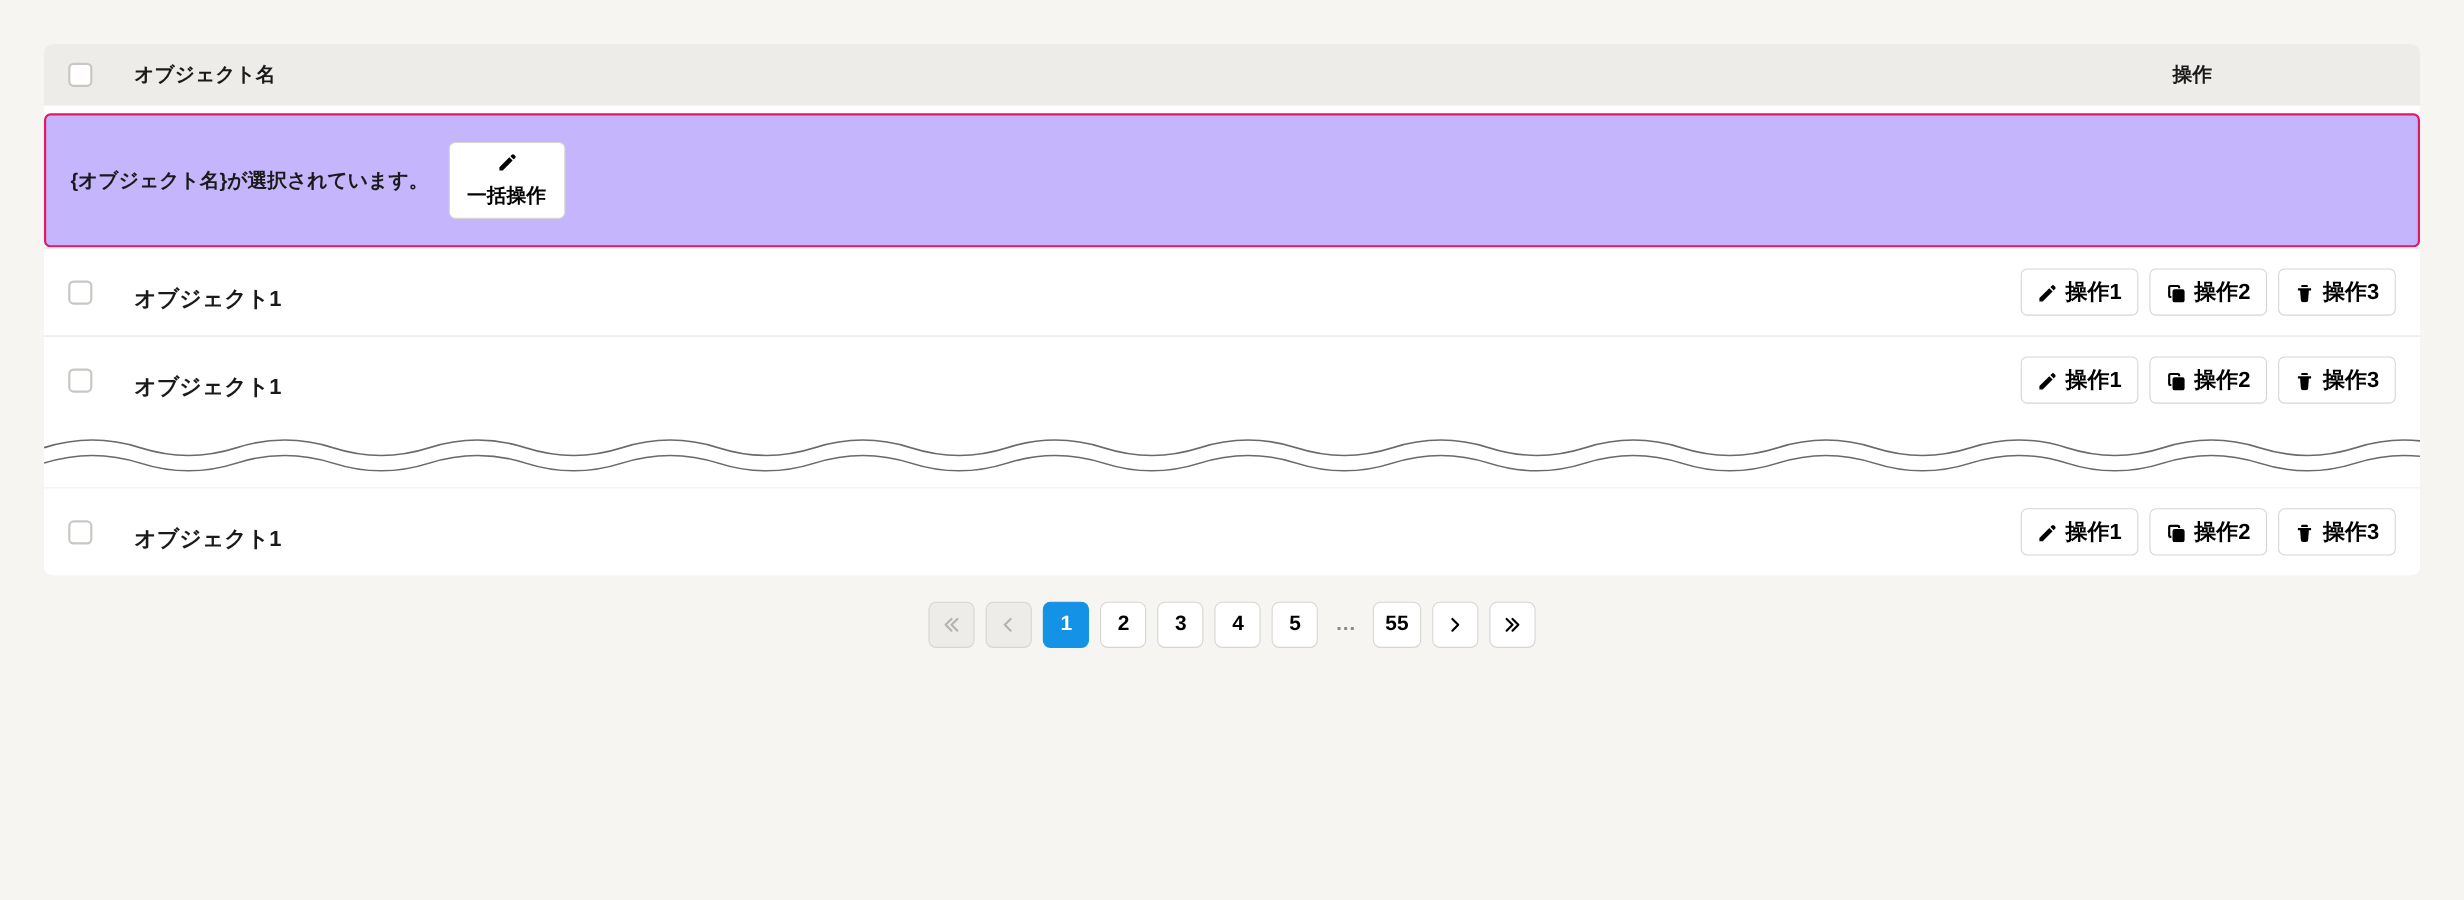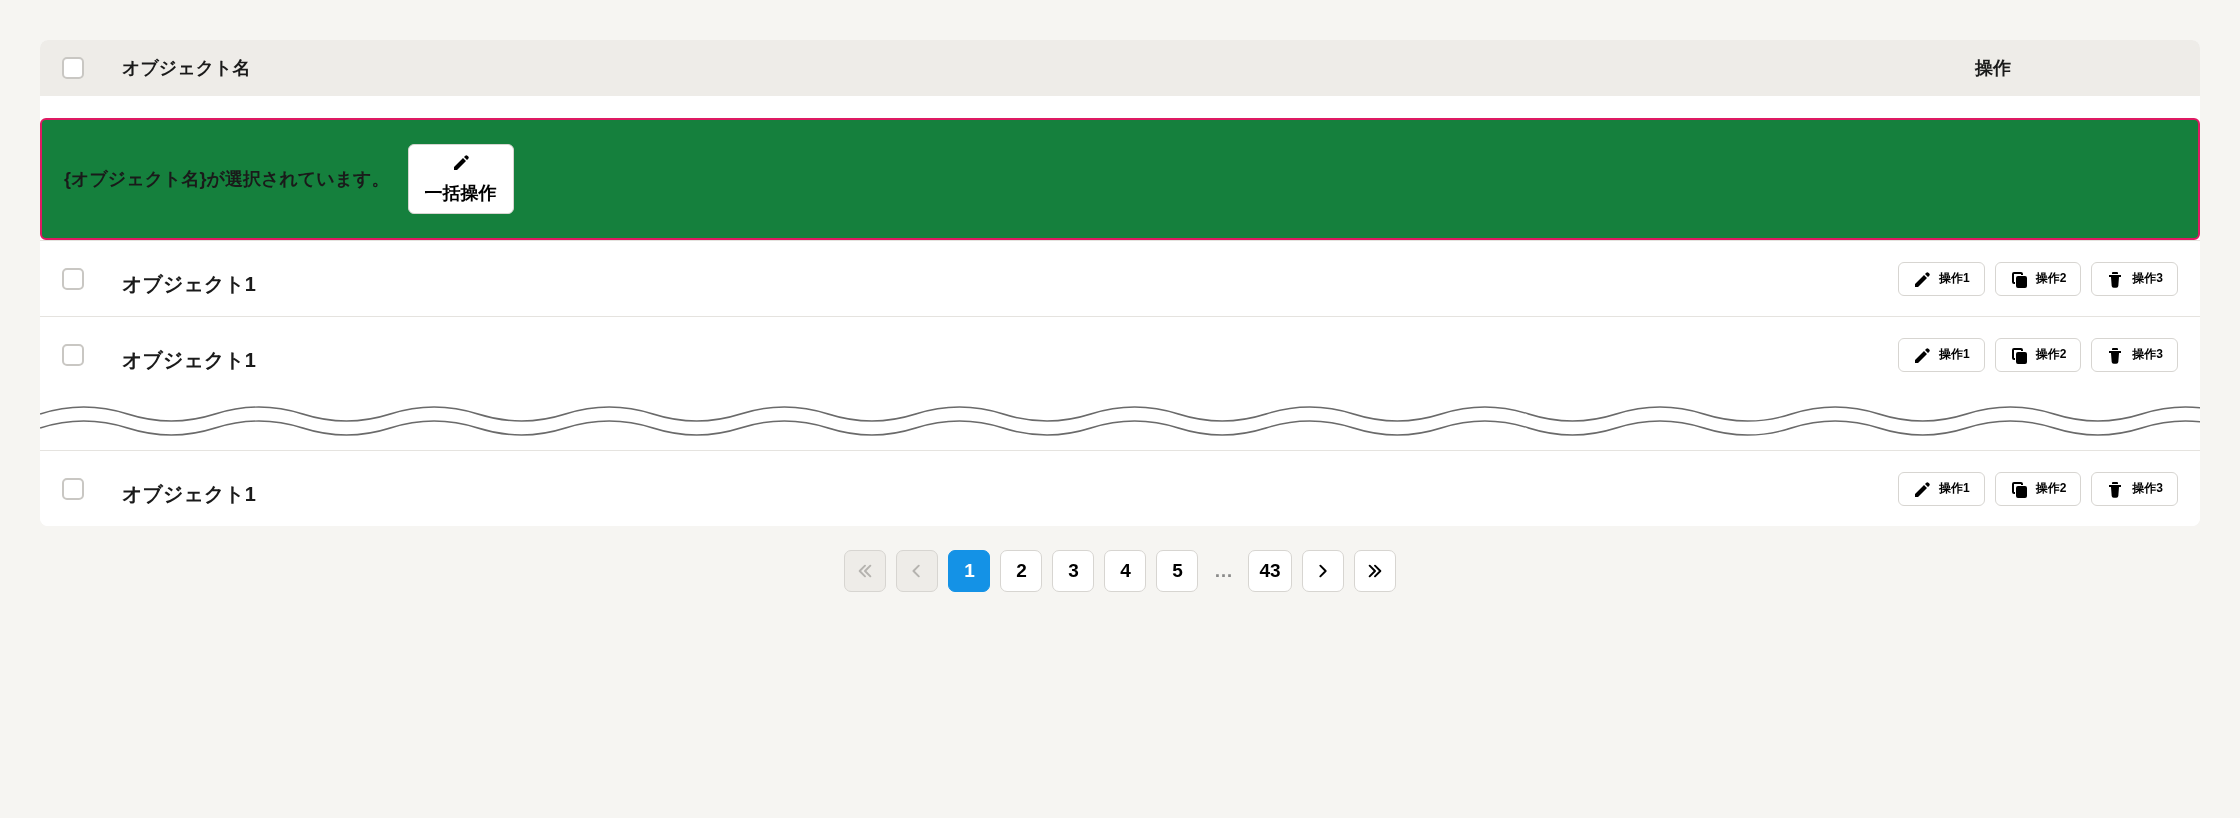--- a/index.html
+++ b/index.html
@@ -35,24 +35,24 @@
     width: 22px; height: 22px;
     border: 2px solid #c9c7c3;
     border-radius: 5px;
     background: #fff;
     cursor: pointer;
   }
   .checkbox.header { border-color: #c9c7c3; }
 
   
   .selection-bar {
-    background: #15803d;
+    background: #c4b5fd;
     border: 2px solid #de1a63;
     border-radius: 6px;
-    margin-top: 22px;
+    margin-top: 7px;
     padding: 24px 22px;
     display: flex;
     align-items: center;
     gap: 18px;
     font-weight: 600;
   }
   .bulk-button {
     display: inline-flex;
     align-items: center;
     gap: 10px;
@@ -81,21 +81,21 @@
 
   .action-button {
     display: inline-flex;
     align-items: center;
     gap: 8px;
     background: #fff;
     border: 1px solid #d7d5d1;
     border-radius: 6px;
     padding: 7px 14px;
     font-weight: 700;
-    font-size: 12px;
+    font-size: 20px;
     cursor: pointer;
   }
 
   
   .wavy-sep {
     height: 58px;
     background: #fff;
     position: relative;
     overflow: hidden;
   }
@@ -318,21 +318,21 @@
           <use href="#ic-chev-l"></use>
         </svg>
       </span>
   </button>
   <button class="page-btn active">1</button>
   <button class="page-btn">2</button>
   <button class="page-btn">3</button>
   <button class="page-btn">4</button>
   <button class="page-btn">5</button>
   <span class="page-ellipsis">…</span>
-  <button class="page-btn">43</button>
+  <button class="page-btn">55</button>
   <button class="page-btn">
     <span class="icon">
         <svg viewBox="0 0 18 18">
           <use href="#ic-chev-r"></use>
         </svg>
       </span>
   </button>
   <button class="page-btn">
     <span class="icon">
         <svg viewBox="0 0 18 18">

